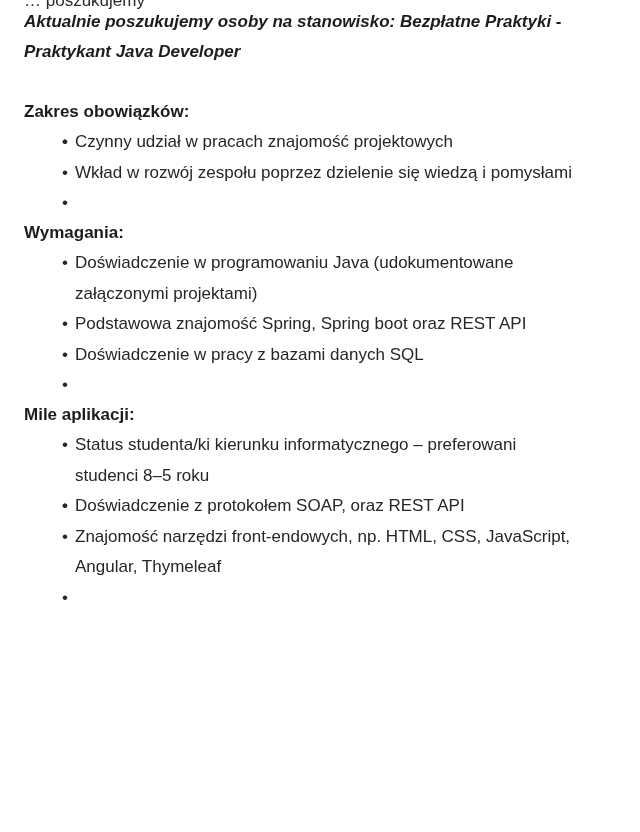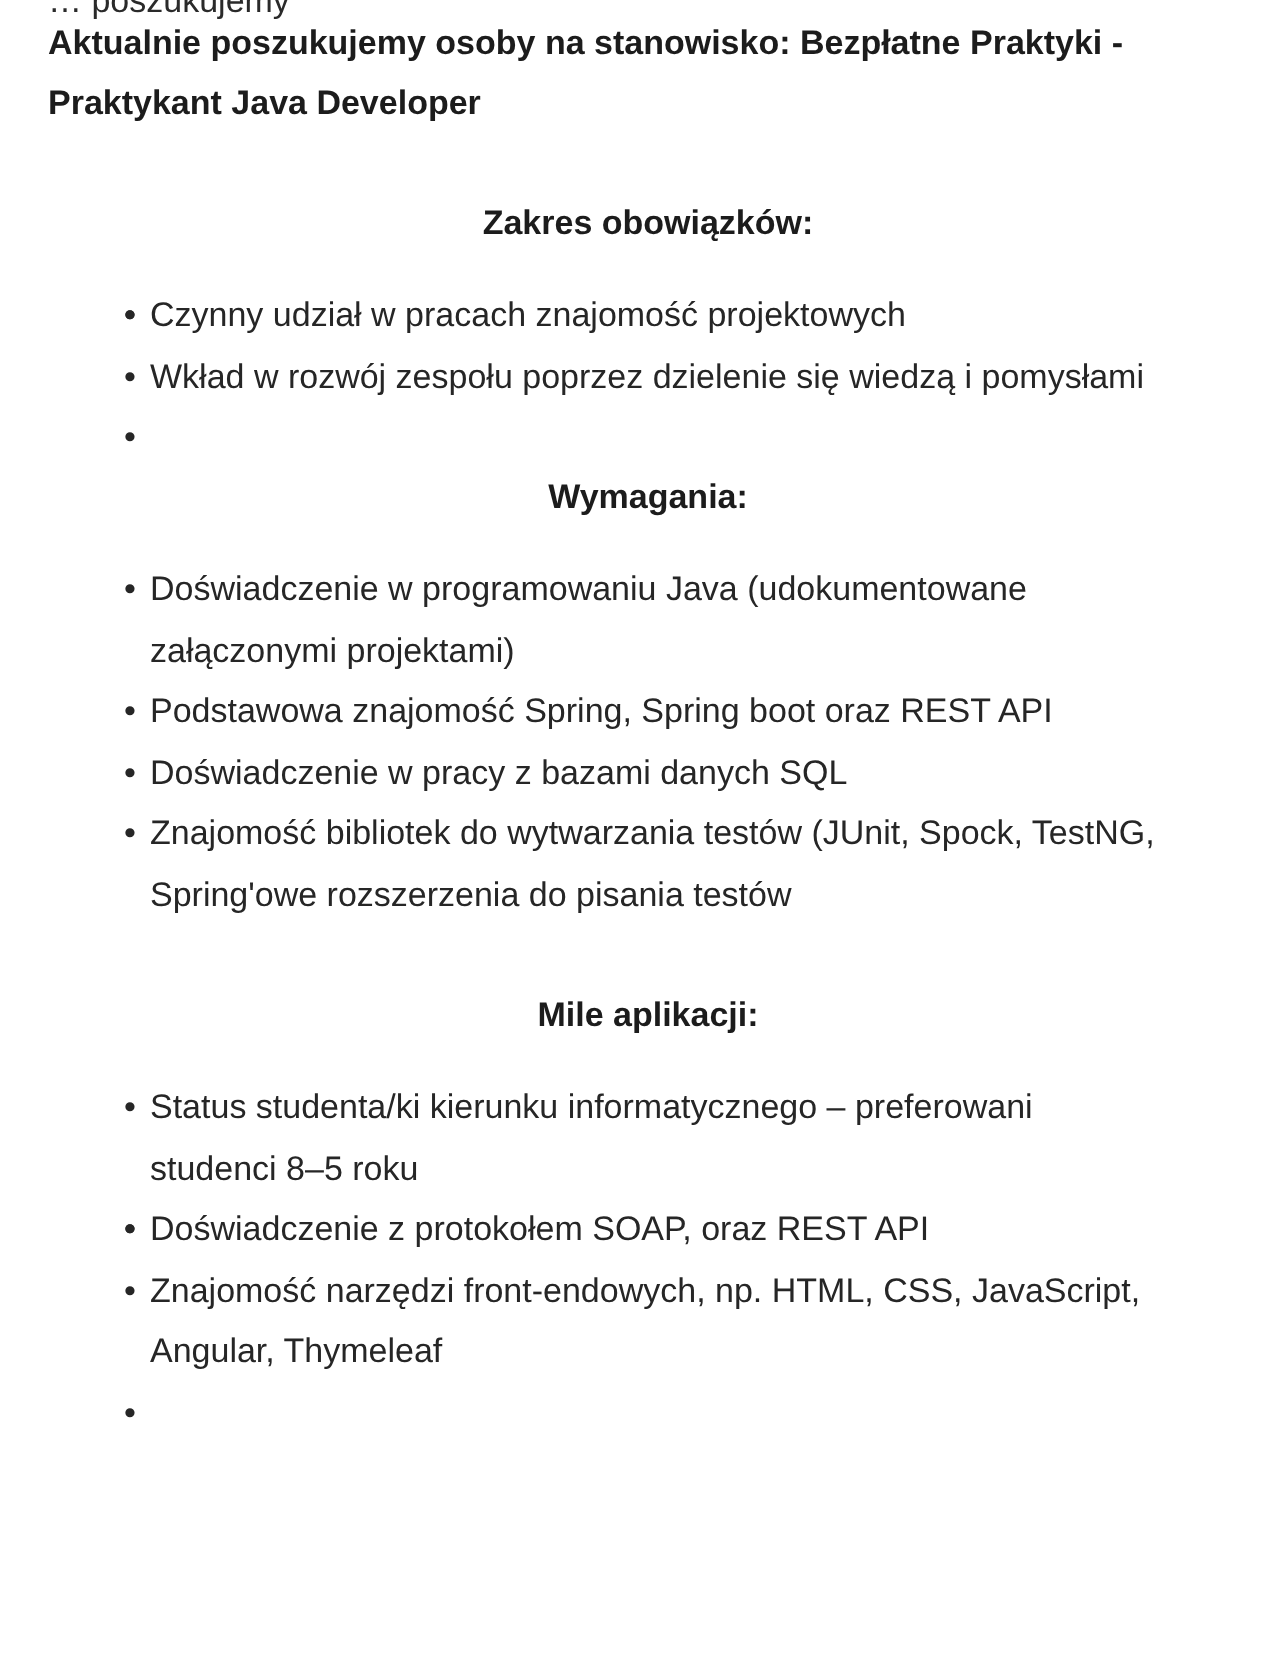--- a/index.html
+++ b/index.html
@@ -10,26 +10,26 @@
     }
     .cutoff {
       position: absolute; left: 24px; top: -14px;
       font-size: 17px; line-height: 30px; color: #2a2a2a;
       white-space: nowrap;
     }
     .doc { position: absolute; left: 24px; top: 7px; width: 600px; }
     .intro {
       font-weight: bold; font-size: 17px; line-height: 30px; margin: 0;
       color: #1c1c1c;
+      font-style: italic;
     }
     .section { margin-top: 30px; }
     .section-title {
-      font-weight: bold; font-size: 17px; line-height: 30px; margin: 16px;
+      font-weight: bold; font-size: 17px; line-height: 30px; margin: 0;
       color: #1c1c1c;
-      text-align: center;
     }
     ul.items {
       list-style: none; margin: 0; padding: 0 0 0 51px;
     }
     ul.items li {
       position: relative; font-size: 17px; line-height: 30.5px;
       color: #262626; padding-right: 40px;
     }
     ul.items li .bullet {
       position: absolute; left: -13px; top: 0; font-size: 17px;
@@ -52,21 +52,21 @@
       <li><span class="bullet">•</span></li>
     </ul>
   </div>
 
   <div class="section">
     <p class="section-title">Wymagania:</p>
     <ul class="items">
       <li><span class="bullet">•</span><span>Doświadczenie w programowaniu Java (udokumentowane załączonymi projektami)</span></li>
       <li><span class="bullet">•</span><span>Podstawowa znajomość Spring, Spring boot oraz REST API</span></li>
       <li><span class="bullet">•</span><span>Doświadczenie w pracy z bazami danych SQL</span></li>
-      <li><span class="bullet">•</span><span>Znajomość bibliotek do wytwarzania testów (JUnit, Spock, TestNG, Spring'owe rozszerzenia do pisania testów</span></li>
+      <li><span class="bullet">•</span></li>
     </ul>
   </div>
 
   <div class="section">
     <p class="section-title">Mile aplikacji:</p>
     <ul class="items">
       <li><span class="bullet">•</span><span>Status studenta/ki kierunku informatycznego – preferowani studenci 8–5 roku</span></li>
       <li><span class="bullet">•</span></li>
       <li><span class="bullet">•</span><span>Doświadczenie z protokołem SOAP, oraz REST API</span></li>
       <li><span class="bullet">•</span><span>Znajomość narzędzi front-endowych, np. HTML, CSS, JavaScript, Angular, Thymeleaf</span></li>

